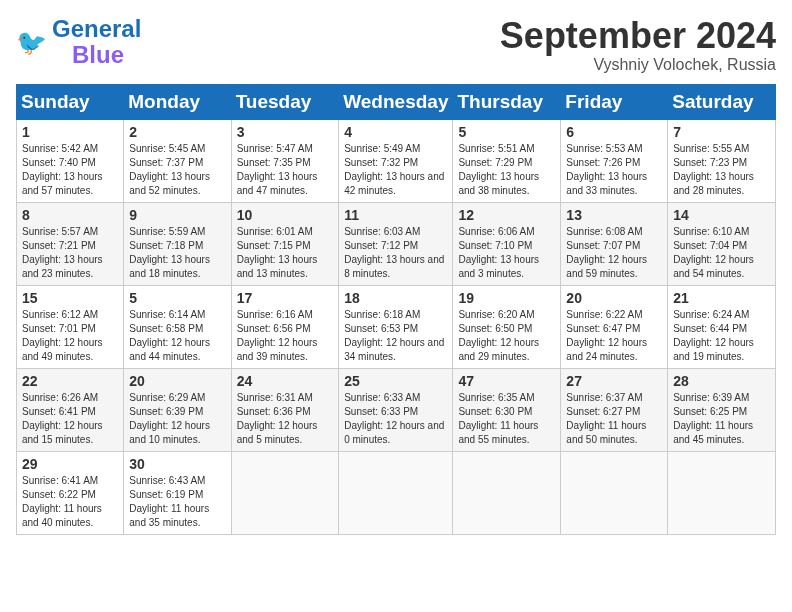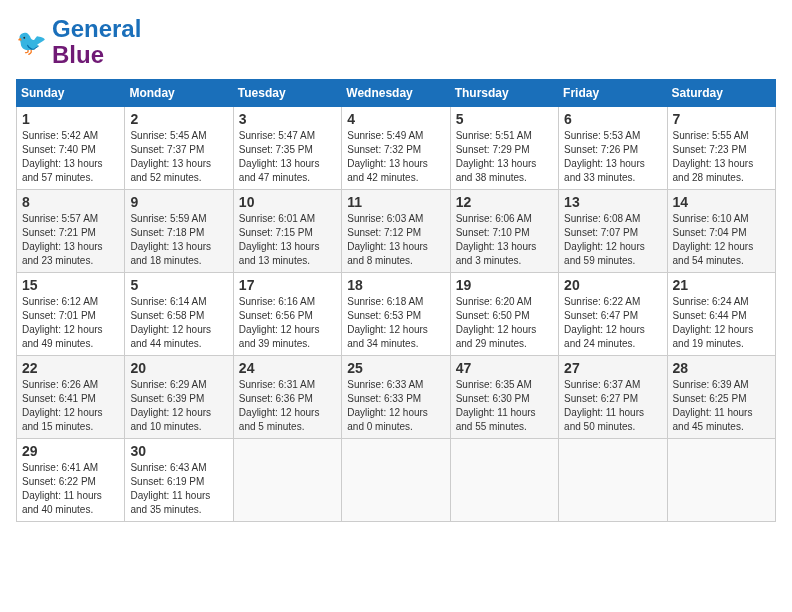--- a/index.html
+++ b/index.html
@@ -50,21 +50,21 @@
     table {
       width: 100%;
       border-collapse: collapse;
       font-size: 11px;
     }
     thead tr th {
       background: #1a6fba;
       color: #fff;
       padding: 6px 4px;
       text-align: left;
-      font-size: 12px;
+      font-size: 19px;
       font-weight: bold;
       border: 1px solid #1a6fba;
     }
     tbody tr td {
       border: 1px solid #ccc;
       vertical-align: top;
       padding: 4px 5px;
       height: 80px;
       width: calc(100% / 7);
       background: #fff;
@@ -94,22 +94,26 @@
   </style>
 </head>
 <body>
 
 <div class="header">
   <div class="logo">
     <svg class="logo-bird" viewBox="0 0 36 36" xmlns="http://www.w3.org/2000/svg">
       <text y="28" font-size="28">🐦</text>
     </svg>
     <div class="logo-text">
-      <span style="color:#1a6fba;">General</span><br><span style="color:#701a75;">Blue</span>
+      <span style="color:#1a6fba;">General</span><br><span style="color:#8b5cf6;margin-left:20px;">Blue</span>
     </div>
+  </div>
+  <div class="title-block">
+    <div class="month-title">September 2024</div>
+    <div class="location">Vyshniy Volochek, Russia</div>
   </div>
 </div>
 
 <table>
   <thead>
     <tr>
       <th>Sunday</th>
       <th>Monday</th>
       <th>Tuesday</th>
       <th>Wednesday</th>

